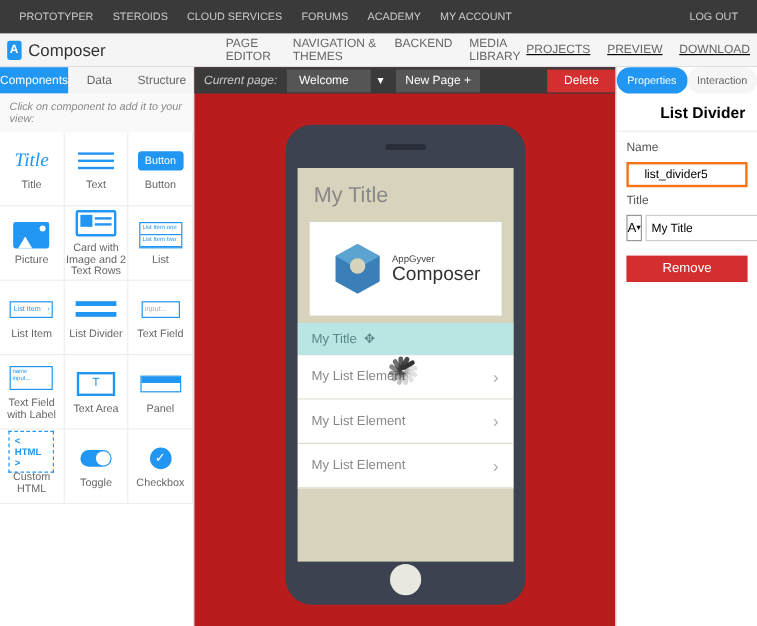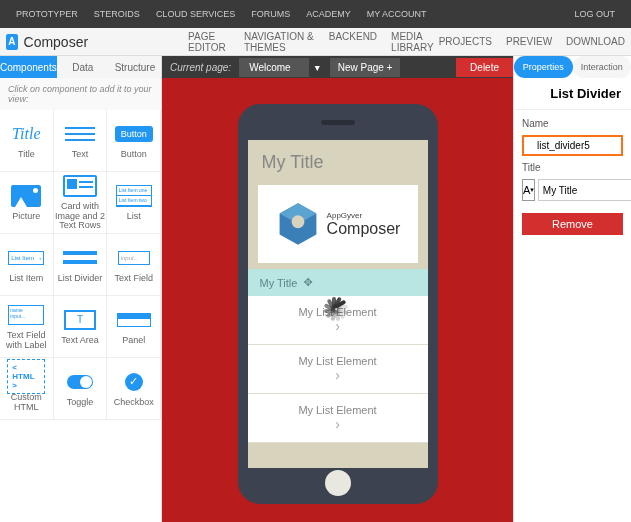--- a/index.html
+++ b/index.html
@@ -7,21 +7,21 @@
 
 .topbar { background: #3a3a3a; height: 20px; display: flex; align-items: center; padding: 14px 8px; color: #ccc; font-size: 9px; }
 .topbar .spacer { flex: 1; }
 .topbar a { color: #ccc; margin: 0 8px; text-decoration: none; cursor: pointer; }
 
 .header { background: #f5f5f5; height: 28px; display: flex; align-items: center; padding: 0 6px; border-bottom: 1px solid #ddd; }
 .logo-badge { width: 16px; height: 16px; background: #2196f3; color: #fff; display: flex; align-items: center; justify-content: center; font-size: 10px; font-weight: bold; border-radius: 2px; }
 .logo-text { font-size: 14px; color: #333; margin-left: 6px; font-weight: 500; }
 .header .subnav { display: flex; margin-left: 100px; gap: 14px; }
 .header .subnav a { color: #666; font-size: 10px; cursor: pointer; }
-.header .rnav { margin-left: auto; display: flex; gap: 14px; }
+.header .rnav { margin-left: auto; display: flex; gap: 14px; text-decoration: underline; }
 .header .rnav a { color: #666; font-size: 10px; cursor: pointer; }
 
 .main { display: flex; height: calc(522px - 48px); }
 
 
 .left { width: 162px; border-right: 1px solid #ddd; background: #fff; display: flex; flex-direction: column; }
 .left-tabs { display: flex; height: 22px; }
 .left-tabs div { flex: 1; display: flex; align-items: center; justify-content: center; font-size: 10px; cursor: pointer; background: #f5f5f5; color: #666; }
 .left-tabs div.active { background: #2196f3; color: #fff; }
 .hint { font-size: 9px; font-style: italic; color: #888; padding: 6px 8px; background: #f9f9f9; }
@@ -72,21 +72,21 @@
 .phone .home { position: absolute; bottom: 8px; left: 50%; transform: translateX(-50%); width: 26px; height: 26px; background: #e8e8e0; border-radius: 50%; }
 .screen { width: 100%; height: 100%; background: #d8d3bc; overflow: hidden; }
 .screen .title { font-size: 18px; color: #888; padding: 12px 14px 8px; font-weight: 300; }
 .screen .logo-card { background: #fff; margin: 4px 10px; height: 78px; display: flex; align-items: center; justify-content: center; gap: 6px; }
 .hex { width: 46px; height: 46px; position: relative; }
 .hex svg { width: 100%; height: 100%; }
 .logo-txt { display: flex; flex-direction: column; }
 .logo-txt .t1 { font-size: 8px; color: #444; }
 .logo-txt .t2 { font-size: 16px; color: #333; font-weight: 500; }
 .list-div { background: #b9e5e3; padding: 7px 12px; font-size: 11px; color: #5a8a88; margin-top: 6px; display: flex; align-items: center; gap: 6px; }
-.list-row { background: #fff; border-bottom: 1px solid #e0ddd0; padding: 10px 12px; font-size: 11px; color: #888; display: flex; justify-content: space-between; align-items: center; flex-direction: column; }
+.list-row { background: #fff; border-bottom: 1px solid #e0ddd0; padding: 10px 12px; font-size: 11px; color: #888; display: flex; justify-content: space-between; align-items: center; }
 .list-row .ch { color: #aaa; font-size: 14px; }
 
 .spinner { position: absolute; width: 46px; height: 46px; left: 50%; top: 56%; transform: translate(-50%, -50%); }
 .spinner div { position: absolute; left: 50%; top: 50%; width: 4px; height: 12px; background: #333; border-radius: 2px; transform-origin: 0 -10px; }
 
 
 .right { width: 118px; border-left: 1px solid #ddd; background: #fff; display: flex; flex-direction: column; }
 .right-tabs { display: flex; height: 22px; }
 .right-tabs div { flex: 1; display: flex; align-items: center; justify-content: center; font-size: 9px; cursor: pointer; background: #f5f5f5; color: #666; border-radius: 11px; }
 .right-tabs div.active { background: #2196f3; color: #fff; }

